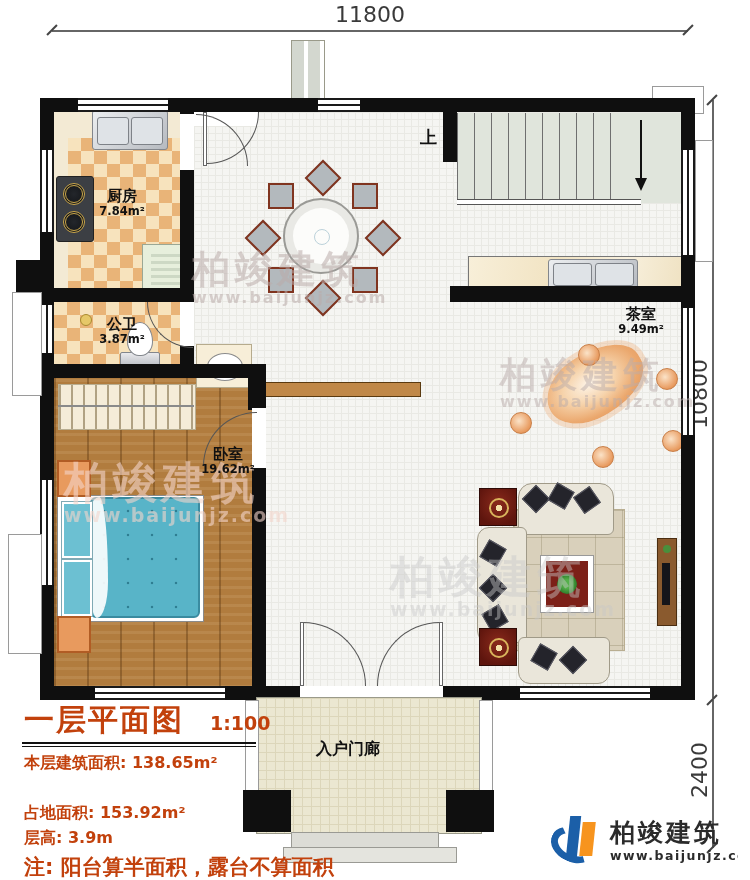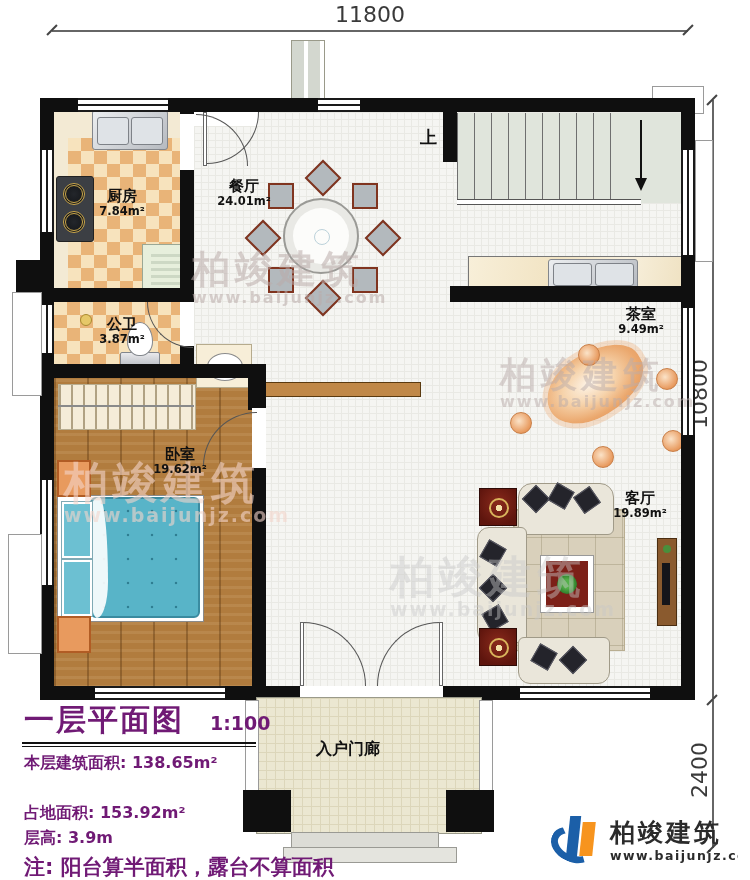--- a/index.html
+++ b/index.html
@@ -34,21 +34,21 @@
   .steel{background:linear-gradient(135deg,#eceef0,#b6bac0);border:1px solid #82868c;border-radius:3px;}
   .basin{position:absolute;background:#dfe3e7;border:1px solid #7e8288;border-radius:3px;}
   .cushion{position:absolute;width:18px;height:18px;background:#24242b;border:1px solid #5a5a64;transform:rotate(45deg);}
   .sofa{position:absolute;background:#eae6da;border:1.5px solid #a09a88;border-radius:10px;}
   .sidetable{position:absolute;background:radial-gradient(circle at 50% 40%,#8a2a1c,#5e150d 78%);border:1px solid #2e0a06;}
   .sidetable::after{content:"";position:absolute;left:50%;top:50%;width:16px;height:16px;margin:-9px 0 0 -9px;border:2px solid #d9b45c;border-radius:50%;background:radial-gradient(circle,#f3e0a8 0 3px,transparent 3.5px);}
   .stool{position:absolute;width:20px;height:20px;border-radius:50%;background:radial-gradient(circle at 40% 40%,#fbe3c8,#e89a5e 70%,#d27f42);border:1px solid #c97f48;}
   .wm{position:absolute;font-weight:bold;white-space:nowrap;line-height:1.05;}
   .wm-brand{letter-spacing:5px;}
   .wm-url{letter-spacing:2px;}
-  .tblock{position:absolute;color:#701a75;}
+  .tblock{position:absolute;color:#c2410c;}
 </style>
 </head>
 <body>
 
 <div class="canvas">
 
   <div class="dimtext" style="left:300px;top:2px;width:140px;">11800</div>
   <div class="dimline" style="left:52px;top:30px;width:636px;height:1.5px;"></div>
   <div class="tick" style="left:45px;top:29px;"></div>
   <div class="tick" style="left:681px;top:29px;"></div>
@@ -223,39 +223,31 @@
   </div>
   <div class="wm" style="left:390px;top:554px;color:rgba(200,200,200,.45);">
     <div class="wm-brand" style="font-size:44px;">柏竣建筑</div>
     <div class="wm-url" style="font-size:19px;">www.baijunjz.com</div>
   </div>
 
   <div class="rlabel" style="left:62px;top:188px;">
     <div class="rn">厨房</div>
     <div class="ra">7.84m²</div>
   </div>
-  <div class="rlabel" style="left:184px;top:178px;">
-    <div class="rn">餐厅</div>
-    <div class="ra">24.01m²</div>
-  </div>
   <div class="rlabel" style="left:581px;top:306px;">
     <div class="rn">茶室</div>
     <div class="ra">9.49m²</div>
   </div>
   <div class="rlabel" style="left:62px;top:316px;">
     <div class="rn">公卫</div>
     <div class="ra">3.87m²</div>
   </div>
-  <div class="rlabel" style="left:120px;top:446px;">
+  <div class="rlabel" style="left:120px;top:446px;padding-left:48px;">
     <div class="rn">卧室</div>
     <div class="ra">19.62m²</div>
-  </div>
-  <div class="rlabel" style="left:585px;top:490px;width:110px;">
-    <div class="rn">客厅</div>
-    <div class="ra">19.89m²</div>
   </div>
   <div class="rlabel" style="left:288px;top:740px;">
     <div class="rn" style="font-size:16px;">入户门廊</div>
   </div>
 
   <div class="tblock" style="left:24px;top:700px;font-size:30px;font-weight:bold;letter-spacing:2px;">一层平面图</div>
   <div class="tblock" style="left:210px;top:712px;font-size:19px;font-weight:600;">1:100</div>
   <div class="abs" style="left:22px;top:742px;width:234px;height:5px;border-top:2.5px solid #111;border-bottom:1.5px solid #111;box-sizing:border-box;"></div>
   <div class="tblock" style="left:24px;top:753px;font-size:16px;font-weight:600;">本层建筑面积: 138.65m²</div>
   <div class="tblock" style="left:24px;top:803px;font-size:16px;font-weight:600;">占地面积: 153.92m²</div>

